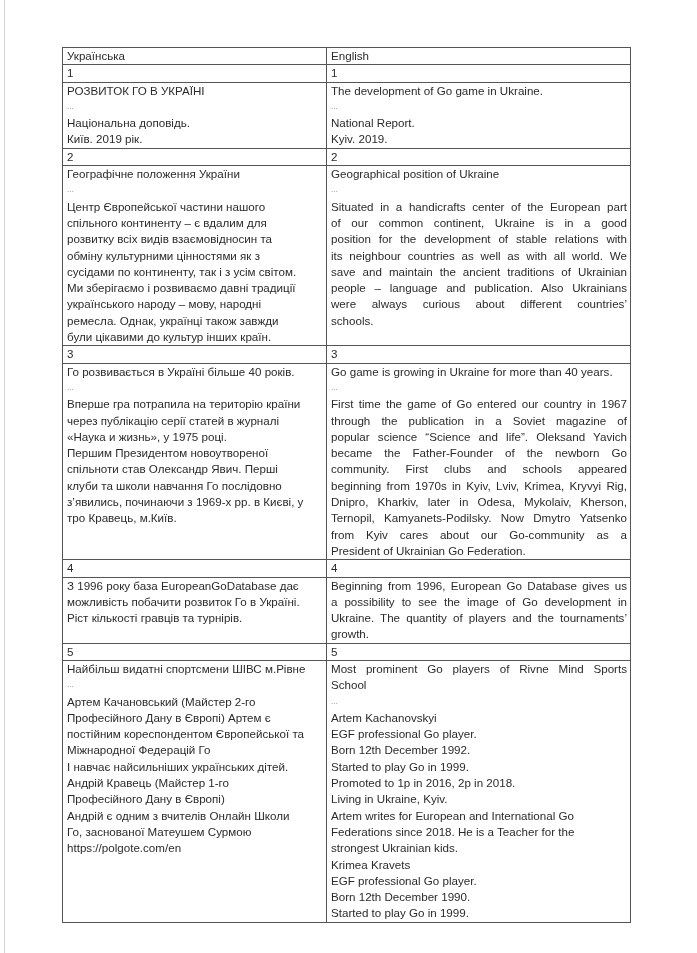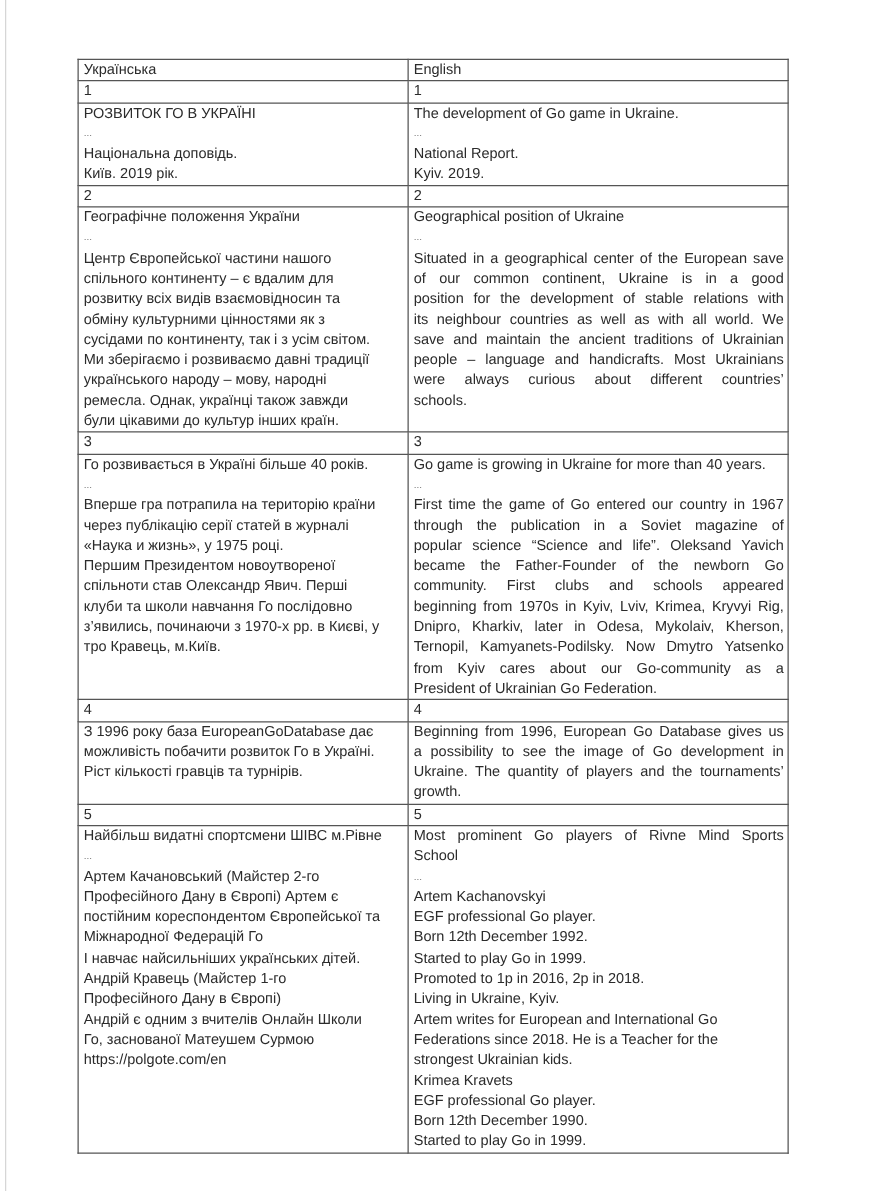--- a/index.html
+++ b/index.html
@@ -105,45 +105,45 @@
           <span class="cell-line">обміну культурними цінностями як з</span>
           <span class="cell-line">сусідами по континенту, так і з усім світом.</span>
           <span class="cell-line">Ми зберігаємо і розвиваємо давні традиції</span>
           <span class="cell-line">українського народу – мову, народні</span>
           <span class="cell-line">ремесла. Однак, українці також завжди</span>
           <span class="cell-line">були цікавими до культур інших країн.</span>
         </td>
         <td class="pad-bottom">
           <span class="cell-line">Geographical position of Ukraine</span>
           <span class="cell-line dots">...</span>
-          <span class="cell-line justify">Situated in a geographical center of the European save</span>
+          <span class="cell-line justify">Situated in a handicrafts center of the European part</span>
           <span class="cell-line justify">of our common continent, Ukraine is in a good</span>
           <span class="cell-line justify">position for the development of stable relations with</span>
           <span class="cell-line justify">its neighbour countries as well as with all world. We</span>
           <span class="cell-line justify">save and maintain the ancient traditions of Ukrainian</span>
-          <span class="cell-line justify">people – language and handicrafts. Most Ukrainians</span>
+          <span class="cell-line justify">people – language and publication. Also Ukrainians</span>
           <span class="cell-line justify">were always curious about different countries’</span>
           <span class="cell-line">schools.</span>
         </td>
       </tr>
       <tr class="num-row">
         <td>3</td>
         <td>3</td>
       </tr>
       <tr>
         <td>
           <span class="cell-line">Го розвивається в Україні більше 40 років.</span>
           <span class="cell-line dots">...</span>
           <span class="cell-line">Вперше гра потрапила на територію країни</span>
           <span class="cell-line">через публікацію серії статей в журналі</span>
           <span class="cell-line">«Наука и жизнь», у 1975 році.</span>
           <span class="cell-line">Першим Президентом новоутвореної</span>
           <span class="cell-line">спільноти став Олександр Явич. Перші</span>
           <span class="cell-line">клуби та школи навчання Го послідовно</span>
-          <span class="cell-line">з’явились, починаючи з 1970-х рр. в Києві, у</span>
+          <span class="cell-line">з’явились, починаючи з 1969-х рр. в Києві, у</span>
           <span class="cell-line">тро Кравець, м.Київ.</span>
         </td>
         <td>
           <span class="cell-line">Go game is growing in Ukraine for more than 40 years.</span>
           <span class="cell-line dots">...</span>
           <span class="cell-line justify">First time the game of Go entered our country in 1967</span>
           <span class="cell-line justify">through the publication in a Soviet magazine of</span>
           <span class="cell-line justify">popular science “Science and life”. Oleksand Yavich</span>
           <span class="cell-line justify">became the Father-Founder of the newborn Go</span>
           <span class="cell-line justify">community. First clubs and schools appeared</span>

